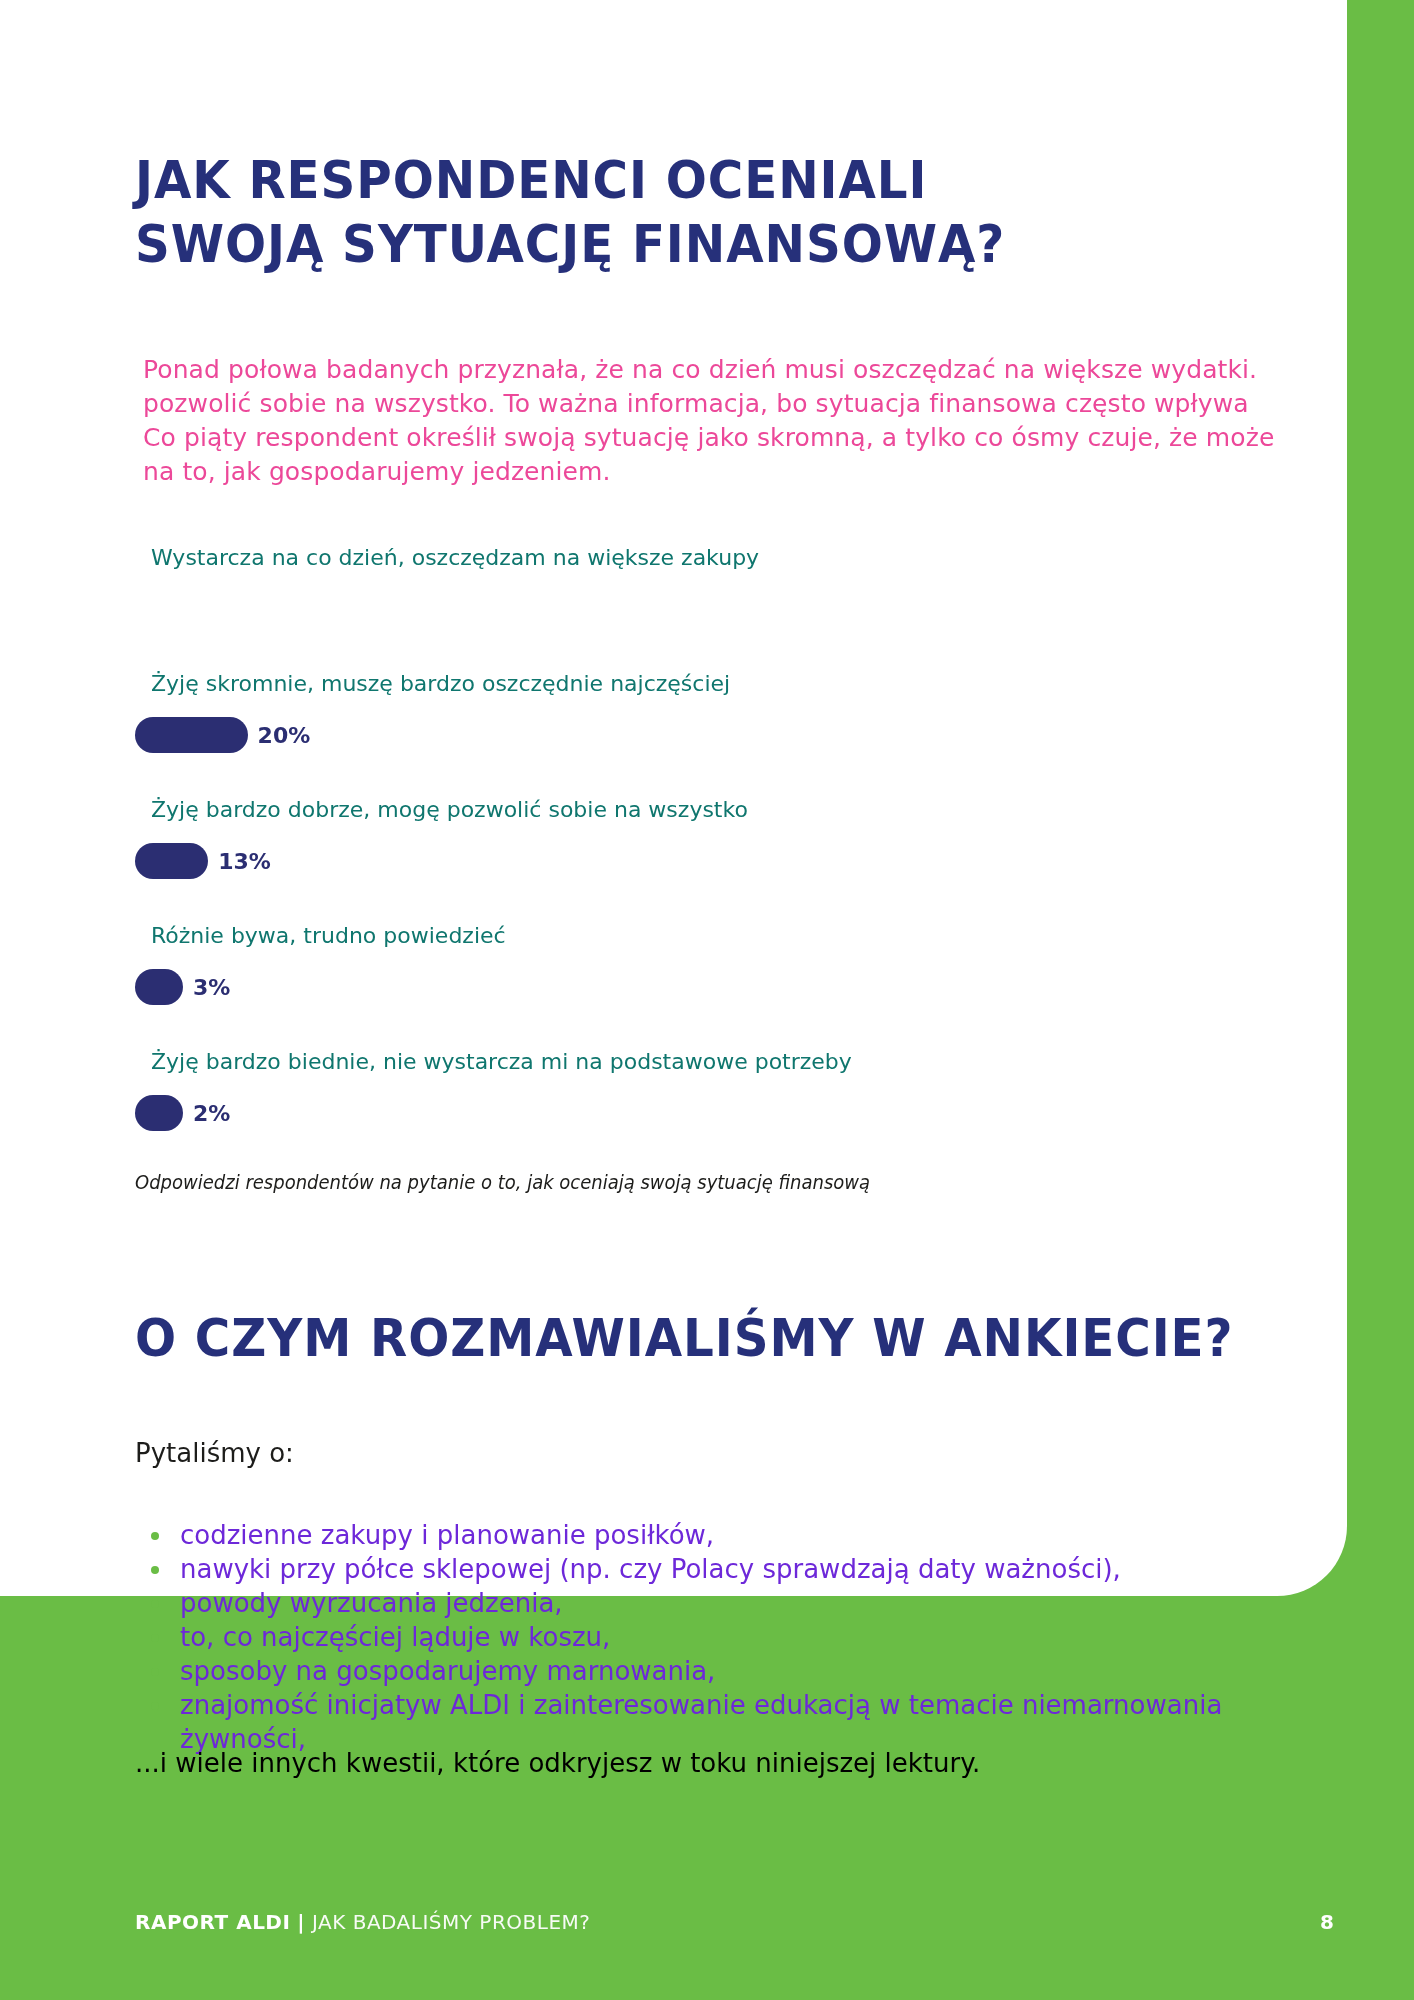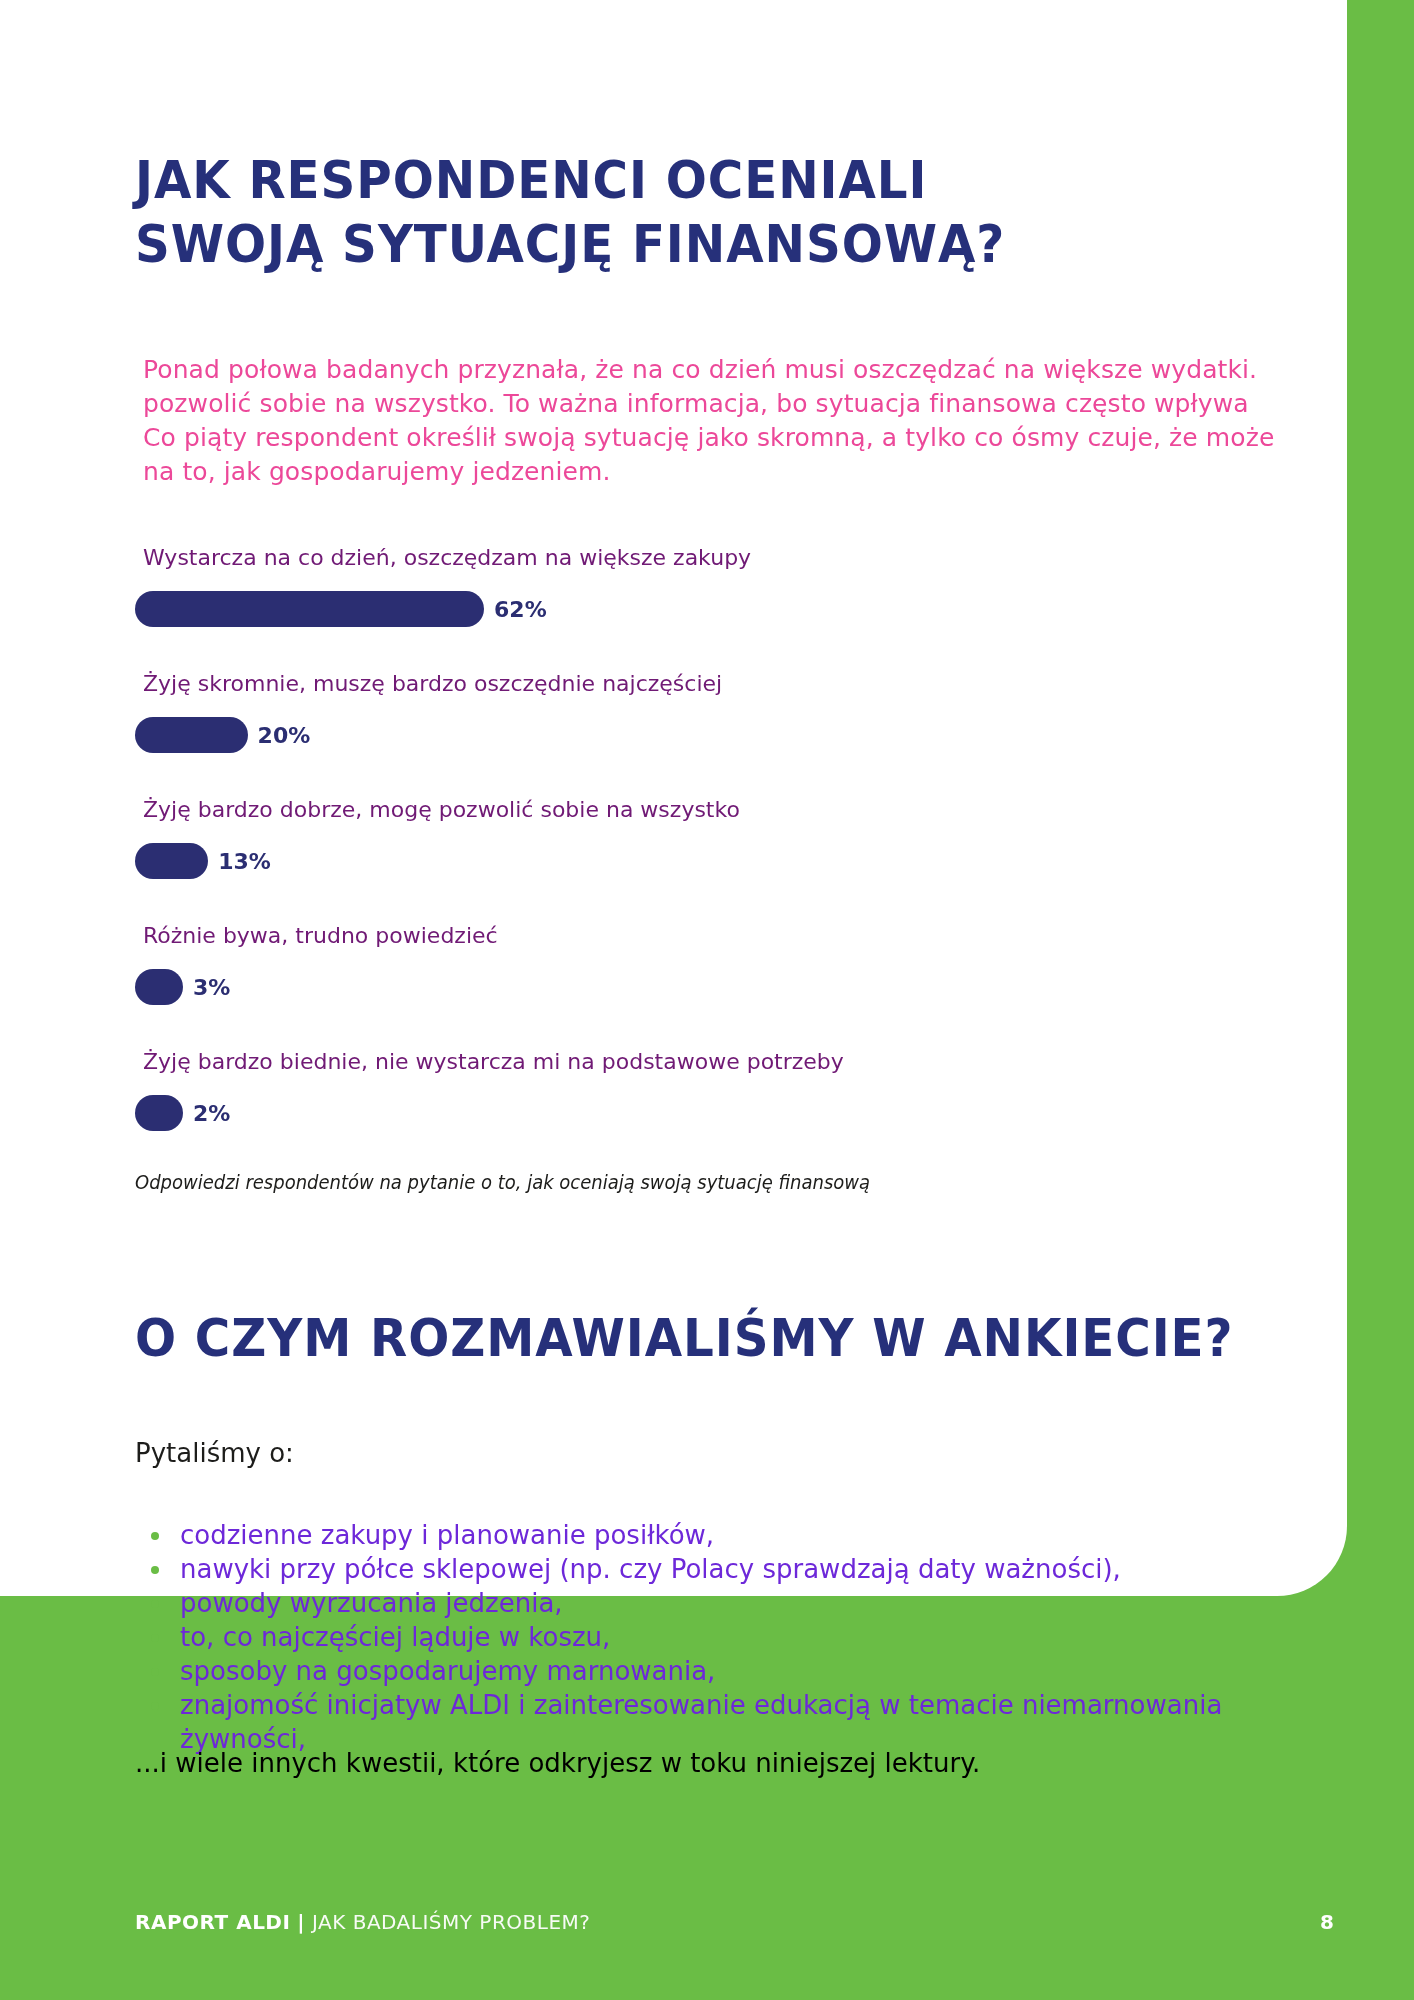--- a/index.html
+++ b/index.html
@@ -19,21 +19,21 @@
     white-space: nowrap;
   }
   .intro {
     position: absolute; left: 135px; top: 345px; width: 1150px; margin: 8px;
     color: #ec4899; font-size: 25px; line-height: 34px; letter-spacing: 0.1px;
   }
   .intro span { display: block; white-space: nowrap; }
   .chart { position: absolute; left: 135px; top: 545px; width: 1100px; }
   .chart-item { position: relative; height: 126px; }
   .chart-label {
-    position: absolute; left: 8px; top: 0; font-size: 22px; color: #701a75; white-space: nowrap;
+    position: absolute; left: 16px; top: 0; font-size: 22px; color: #0f766e; white-space: nowrap;
   }
   .bar-row { position: absolute; left: 0; top: 46px; height: 36px; display: flex; align-items: center; }
   .bar { height: 36px; background: #2b2e72; border-radius: 18px; }
   .bar-value { margin-left: 10px; font-size: 22px; font-weight: bold; color: #2b2e72; }
   .caption {
     position: absolute; left: 135px; top: 1170px; font-size: 20px; font-style: italic;
     color: #1d1d1b; white-space: nowrap; font-family: "DejaVu Sans Condensed", "DejaVu Sans", sans-serif;
   }
   .h2 {
     position: absolute; left: 135px; top: 1306px; margin: 0;
@@ -69,24 +69,20 @@
   <p class="intro">
     <span>Ponad połowa badanych przyznała, że na co dzień musi oszczędzać na większe wydatki.</span>
     <span>pozwolić sobie na wszystko. To ważna informacja, bo sytuacja finansowa często wpływa</span>
     <span>Co piąty respondent określił swoją sytuację jako skromną, a tylko co ósmy czuje, że może</span>
     <span>na to, jak gospodarujemy jedzeniem.</span>
   </p>
 
   <div class="chart" id="chart">
       <div class="chart-item">
         <div class="chart-label">Wystarcza na co dzień, oszczędzam na większe zakupy</div>
-        <div class="bar-row">
-          <div class="bar" style="width: 349.06px; background: rgb(43, 46, 114);"></div>
-          <span class="bar-value">62%</span>
-        </div>
       </div>
       <div class="chart-item">
         <div class="chart-label">Żyję skromnie, muszę bardzo oszczędnie najczęściej</div>
         <div class="bar-row">
           <div class="bar" style="width: 112.6px; background: rgb(43, 46, 114);"></div>
           <span class="bar-value">20%</span>
         </div>
       </div>
       <div class="chart-item">
         <div class="chart-label">Żyję bardzo dobrze, mogę pozwolić sobie na wszystko</div>

